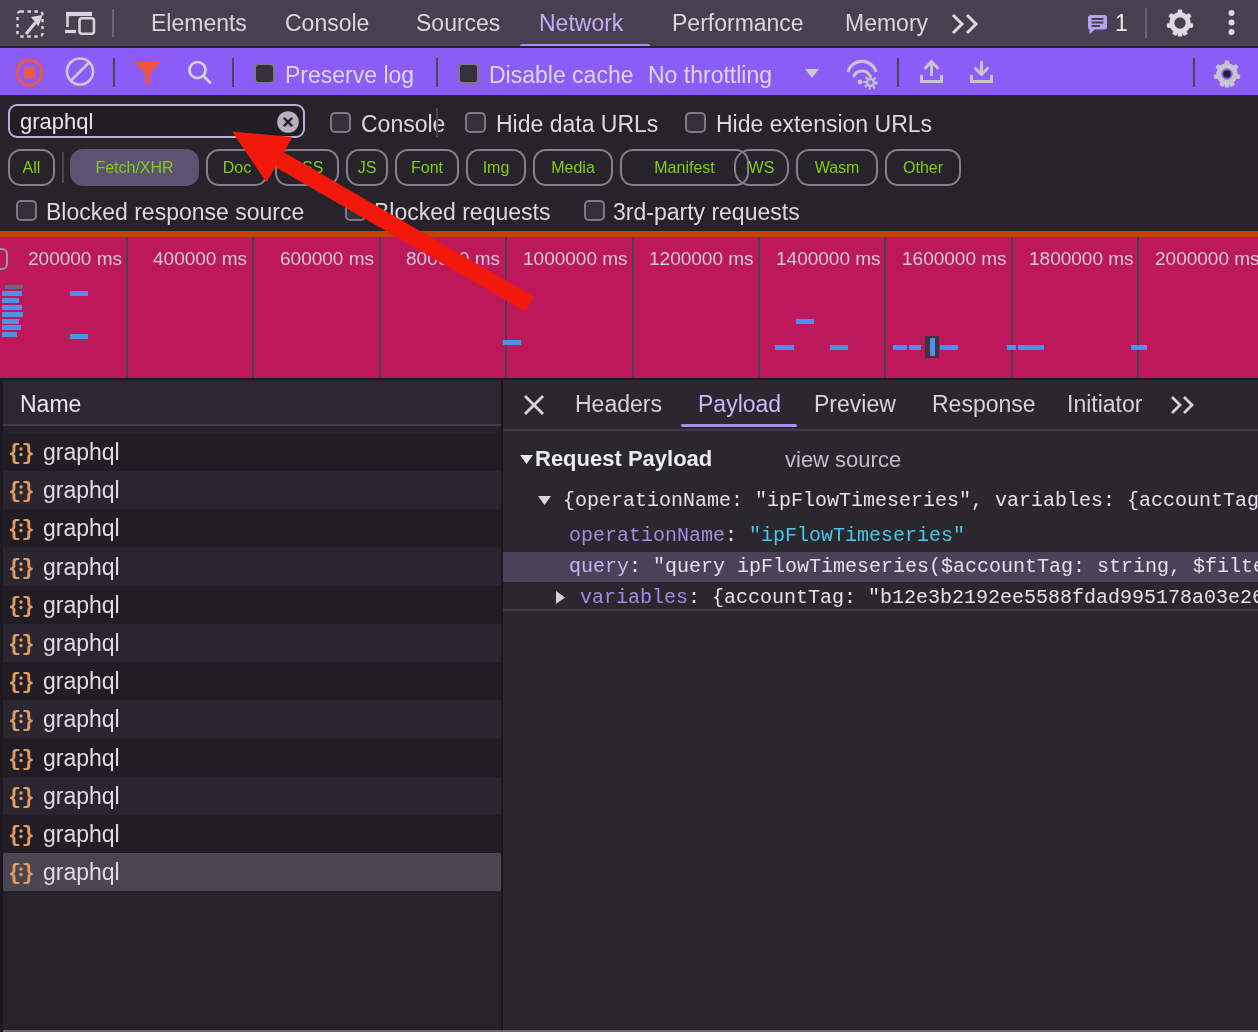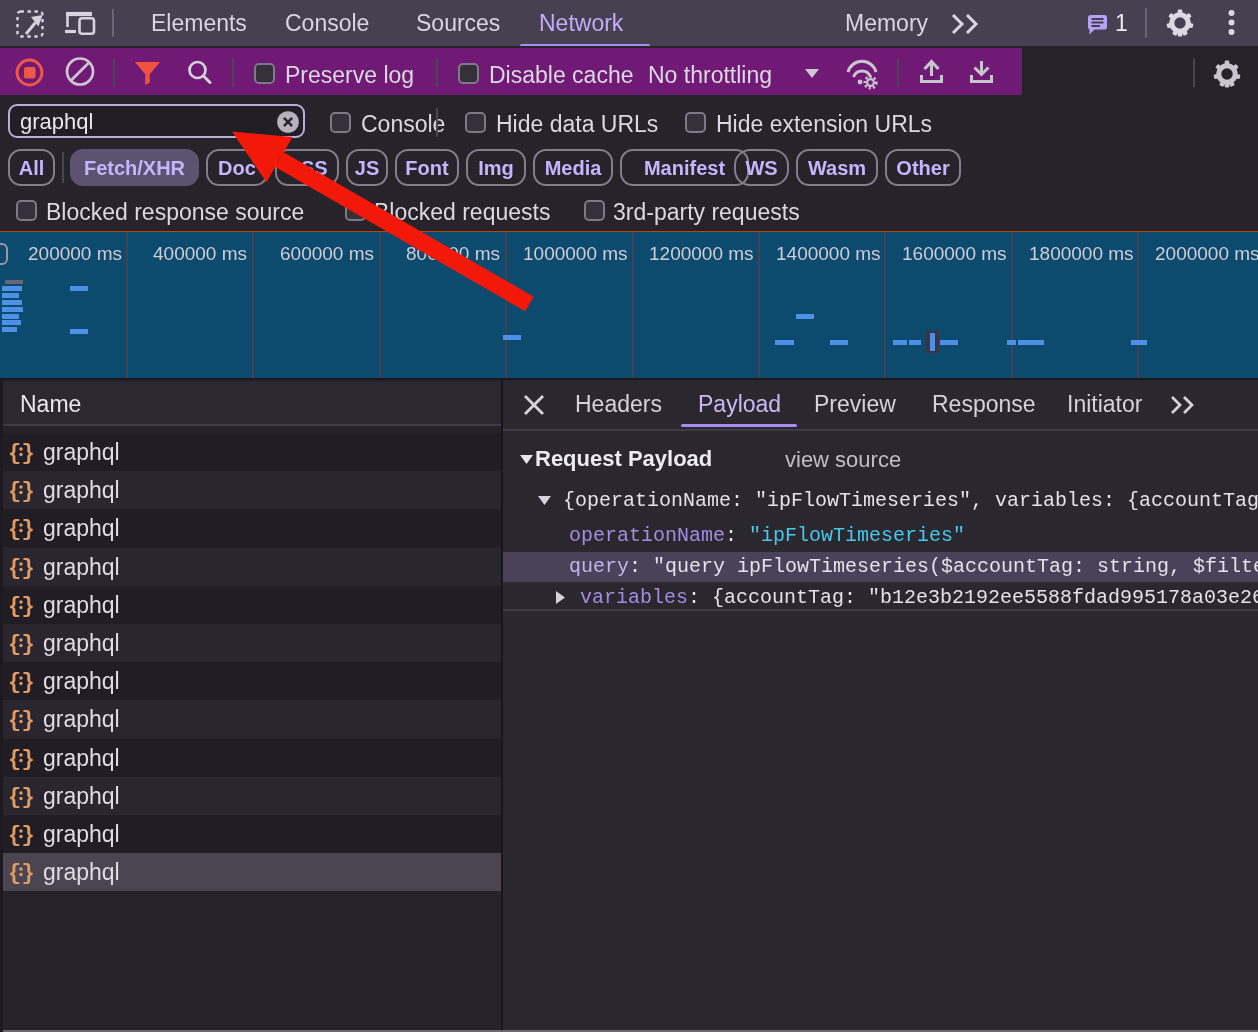--- a/index.html
+++ b/index.html
@@ -4,36 +4,36 @@
 <style>
   * { margin:0; padding:0; box-sizing:border-box; }
   html,body { width:1258px; height:1032px; overflow:hidden; background:#25222a; }
   body { font-family:"Liberation Sans", sans-serif; position:relative; }
   .abs { position:absolute; }
   
   #tabbar { position:absolute; left:0; top:0; width:1258px; height:46px; background:#474051; }
   #tabbar .tab { position:absolute; top:0; height:46px; line-height:46px; font-size:23px; color:#d9d5e1; }
   #tabbar .sep { position:absolute; width:2px; background:#6b6476; }
   
-  #row2 { position:absolute; left:0; top:46px; width:1022px; height:49px; background:#701a75; border-top:2px solid #26232b; }
+  #row2 { position:absolute; left:0; top:46px; width:1258px; height:49px; background:#8b5cf6; border-top:2px solid #26232b; }
   .vsep { position:absolute; width:2px; height:29px; top:10px; background:#4a4650; }
   .cb { position:absolute; width:21px; height:21px; border:2px solid #7e7987; border-radius:5px; background:#34313a; }
   .lbl { position:absolute; font-size:23px; color:#dcd8e2; white-space:nowrap; }
   
   #row3 { position:absolute; left:0; top:95px; width:1258px; height:51px; background:#26232b; }
   #finput { position:absolute; left:8px; top:9px; width:297px; height:34px; background:#211e26; border:2px solid #b7afd8; border-radius:9px; }
   #finput .txt { position:absolute; left:10px; top:3px; font-size:22px; color:#e9e6ee; }
   
   #row4 { position:absolute; left:0; top:146px; width:1258px; height:44px; background:#26232b; }
-  .chip { position:absolute; top:3px; height:37px; line-height:34px; border:2px solid #837e8b; border-radius:13px; color:#c4b5fd; font-size:20px; font-weight:700; text-align:center; }
+  .chip { position:absolute; top:3px; height:37px; line-height:34px; border:2px solid #837e8b; border-radius:13px; color:#84cc16; font-size:16px; font-weight:400; text-align:center; }
   .chipsel { background:#5b5370; border-color:#5b5370; }
   
   #row5 { position:absolute; left:0; top:190px; width:1258px; height:41px; background:#26232b; }
   
-  #tl { position:absolute; left:0; top:231px; width:1258px; height:147px; background:#0c4a6e; border-top:1px solid #c2410c; overflow:hidden; }
+  #tl { position:absolute; left:0; top:231px; width:1258px; height:147px; background:#be185d; border-top:6px solid #c2410c; overflow:hidden; }
   #tl .grid { position:absolute; top:0; width:2px; height:147px; background:#45414d; }
   #tl .tlab { position:absolute; top:11px; font-size:19px; color:#cfccd6; white-space:nowrap; }
   #tl .bar { position:absolute; height:5px; background:#4e8fe8; }
   
   #main { position:absolute; left:0; top:378px; width:1258px; height:654px; background:#25222a; border-top:2px solid #1c1a21; }
   #left { position:absolute; left:0; top:0; width:501px; height:654px; background:#25222a; }
   #lhead { position:absolute; left:0; top:2px; width:501px; height:44px; background:#2b2831; border-bottom:2px solid #3f3b47; color:#e9e6ee; font-size:23px; line-height:44px; }
   .lrow { position:absolute; left:0; width:501px; height:38px; font-size:23px; color:#dfdce4; }
   .lrow .rtxt { position:absolute; left:43px; top:6px; }
   .odd { background:#201d25; }
@@ -63,20 +63,21 @@
     <path d="M3.5 3 V16" stroke="#d7d3de" stroke-width="2.6" fill="none"></path>
     <path d="M1 20.5 H12" stroke="#d7d3de" stroke-width="3.2"></path>
     <rect x="15.5" y="7.2" width="14.5" height="15.6" rx="2.5" fill="#474051" stroke="#d7d3de" stroke-width="2.6"></rect>
   </svg>
   <div class="sep" style="left:112px; top:9px; height:28px;"></div>
   <div class="tab" style="left:151px;">Elements</div>
   <div class="tab" style="left:285px;">Console</div>
   <div class="tab" style="left:416px;">Sources</div>
   <div class="tab" style="left:539px; color:#c5abf7;">Network</div>
   <div class="abs" style="left:520px; top:44px; width:130px; height:3px; background:#a98af2; border-radius:2px;"></div>
+  <div class="tab" style="left:672px;">Performance</div>
   <div class="tab" style="left:845px;">Memory</div>
   <svg width="30" height="22" style="left:950px; top:13px;">
     <path d="M3 2 L12 11 L3 20 M17 2 L26 11 L17 20" stroke="#d9d5e1" stroke-width="3" fill="none"></path>
   </svg>
 
   <svg width="22" height="22" style="left:1088px; top:15px;">
     <rect x="0" y="0" width="19" height="14.5" rx="2.5" fill="#b6a1f2"></rect>
     <polygon points="1.5,13 8,13 1.5,19.5" fill="#b6a1f2"></polygon>
     <line x1="3.5" y1="4" x2="15.5" y2="4" stroke="#474051" stroke-width="2"></line>
     <line x1="3.5" y1="7.5" x2="15.5" y2="7.5" stroke="#474051" stroke-width="2"></line>

